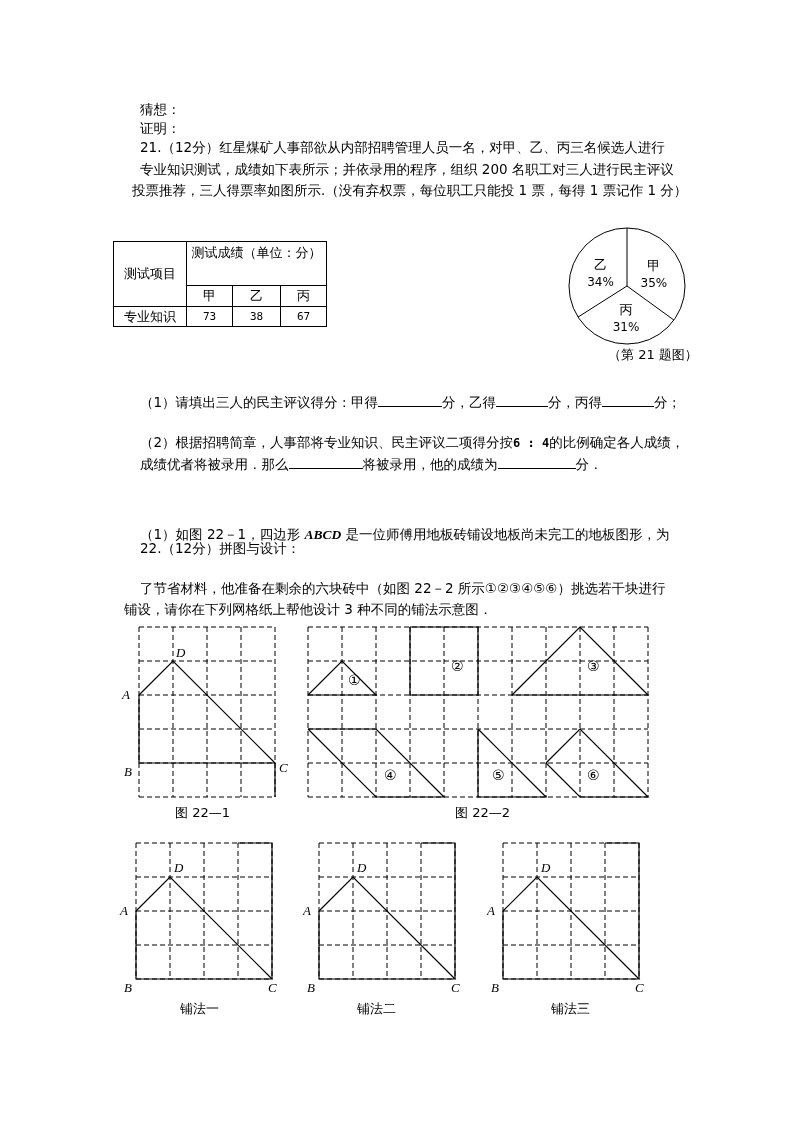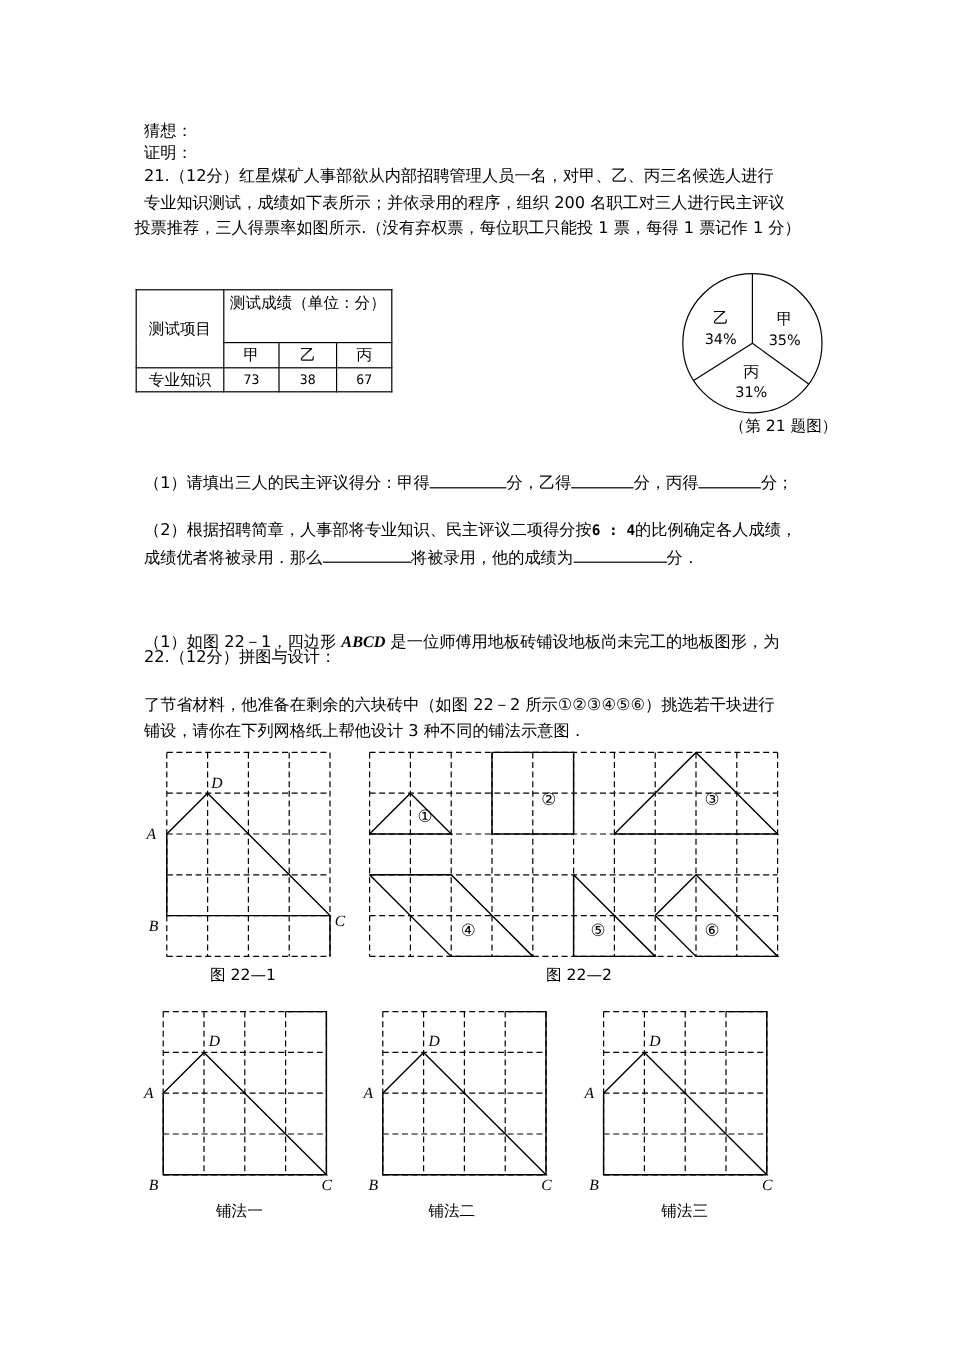--- a/index.html
+++ b/index.html
@@ -1,18 +1,18 @@
 <!DOCTYPE html>
 <html><head>
 <meta charset="utf-8">
 <style>
   html,body{margin:0;padding:0;background:#fff;}
   body{width:794px;height:1123px;position:relative;overflow:hidden;
        font-family:"DejaVu Sans","Liberation Sans",sans-serif;color:#000;}
-  .t{position:absolute;font-size:13.5px;line-height:19px;white-space:nowrap;}
+  .t{position:absolute;font-size:13.5px;line-height:19px;white-space:nowrap;margin-left:20px;}
   .blank{display:inline-block;border-bottom:1px solid #000;height:14px;vertical-align:baseline;}
   table.score{position:absolute;left:113px;top:241px;border-collapse:collapse;font-size:13px;}
   table.score td{border:1px solid #000;text-align:center;padding:0;margin-left:40px;}
   .num{font-size:11px;font-family:"DejaVu Sans Mono",monospace;}
   svg{position:absolute;overflow:visible;}
   .cap{position:absolute;font-size:13px;white-space:nowrap;}
   .lbl{font-family:"Liberation Serif","DejaVu Serif",serif;font-style:italic;font-size:13px;}
   b.it{font-family:"Liberation Serif",serif;font-style:italic;font-weight:bold;}
 </style>
 </head>
@@ -67,21 +67,21 @@
 </div>
 <div class="t" style="left:120px;top:454px">
   <span>成绩优者将被录用．那么</span><span class="blank" style="width:74px"></span><span>将被录用，他的成绩为</span><span class="blank" style="width:78px"></span><span>分．</span>
 </div>
 
 <div class="t" style="left:120px;top:539px">22.（12分）拼图与设计：</div>
 <div class="t" style="left:120px;top:525px">
   <span>（1）如图 22－1，四边形 </span><b class="it">ABCD</b><span> 是一位师傅用地板砖铺设地板尚未完工的地板图形，为</span>
 </div>
 <div class="t" style="left:120px;top:579px">了节省材料，他准备在剩余的六块砖中（如图 22－2 所示①②③④⑤⑥）挑选若干块进行</div>
-<div class="t" style="left:120px;top:600px">铺设，请你在下列网格纸上帮他设计 3 种不同的铺法示意图．</div>
+<div class="t" style="left:104px;top:600px">铺设，请你在下列网格纸上帮他设计 3 种不同的铺法示意图．</div>
 
 <svg id="fig1" style="left:0;top:0" width="794" height="1123">
     <g>
       <line x1="139" y1="627" x2="139" y2="797" stroke="#000" stroke-width="1" stroke-dasharray="5,3" fill="none"></line>
       <line x1="173" y1="627" x2="173" y2="797" stroke="#000" stroke-width="1" stroke-dasharray="5,3" fill="none"></line>
       <line x1="207" y1="627" x2="207" y2="797" stroke="#000" stroke-width="1" stroke-dasharray="5,3" fill="none"></line>
       <line x1="241" y1="627" x2="241" y2="797" stroke="#000" stroke-width="1" stroke-dasharray="5,3" fill="none"></line>
       <line x1="275" y1="627" x2="275" y2="797" stroke="#000" stroke-width="1" stroke-dasharray="5,3" fill="none"></line>
       <line x1="139" y1="627" x2="275" y2="627" stroke="#000" stroke-width="1" stroke-dasharray="5,3" fill="none"></line>
       <line x1="139" y1="661" x2="275" y2="661" stroke="#000" stroke-width="1" stroke-dasharray="5,3" fill="none"></line>

